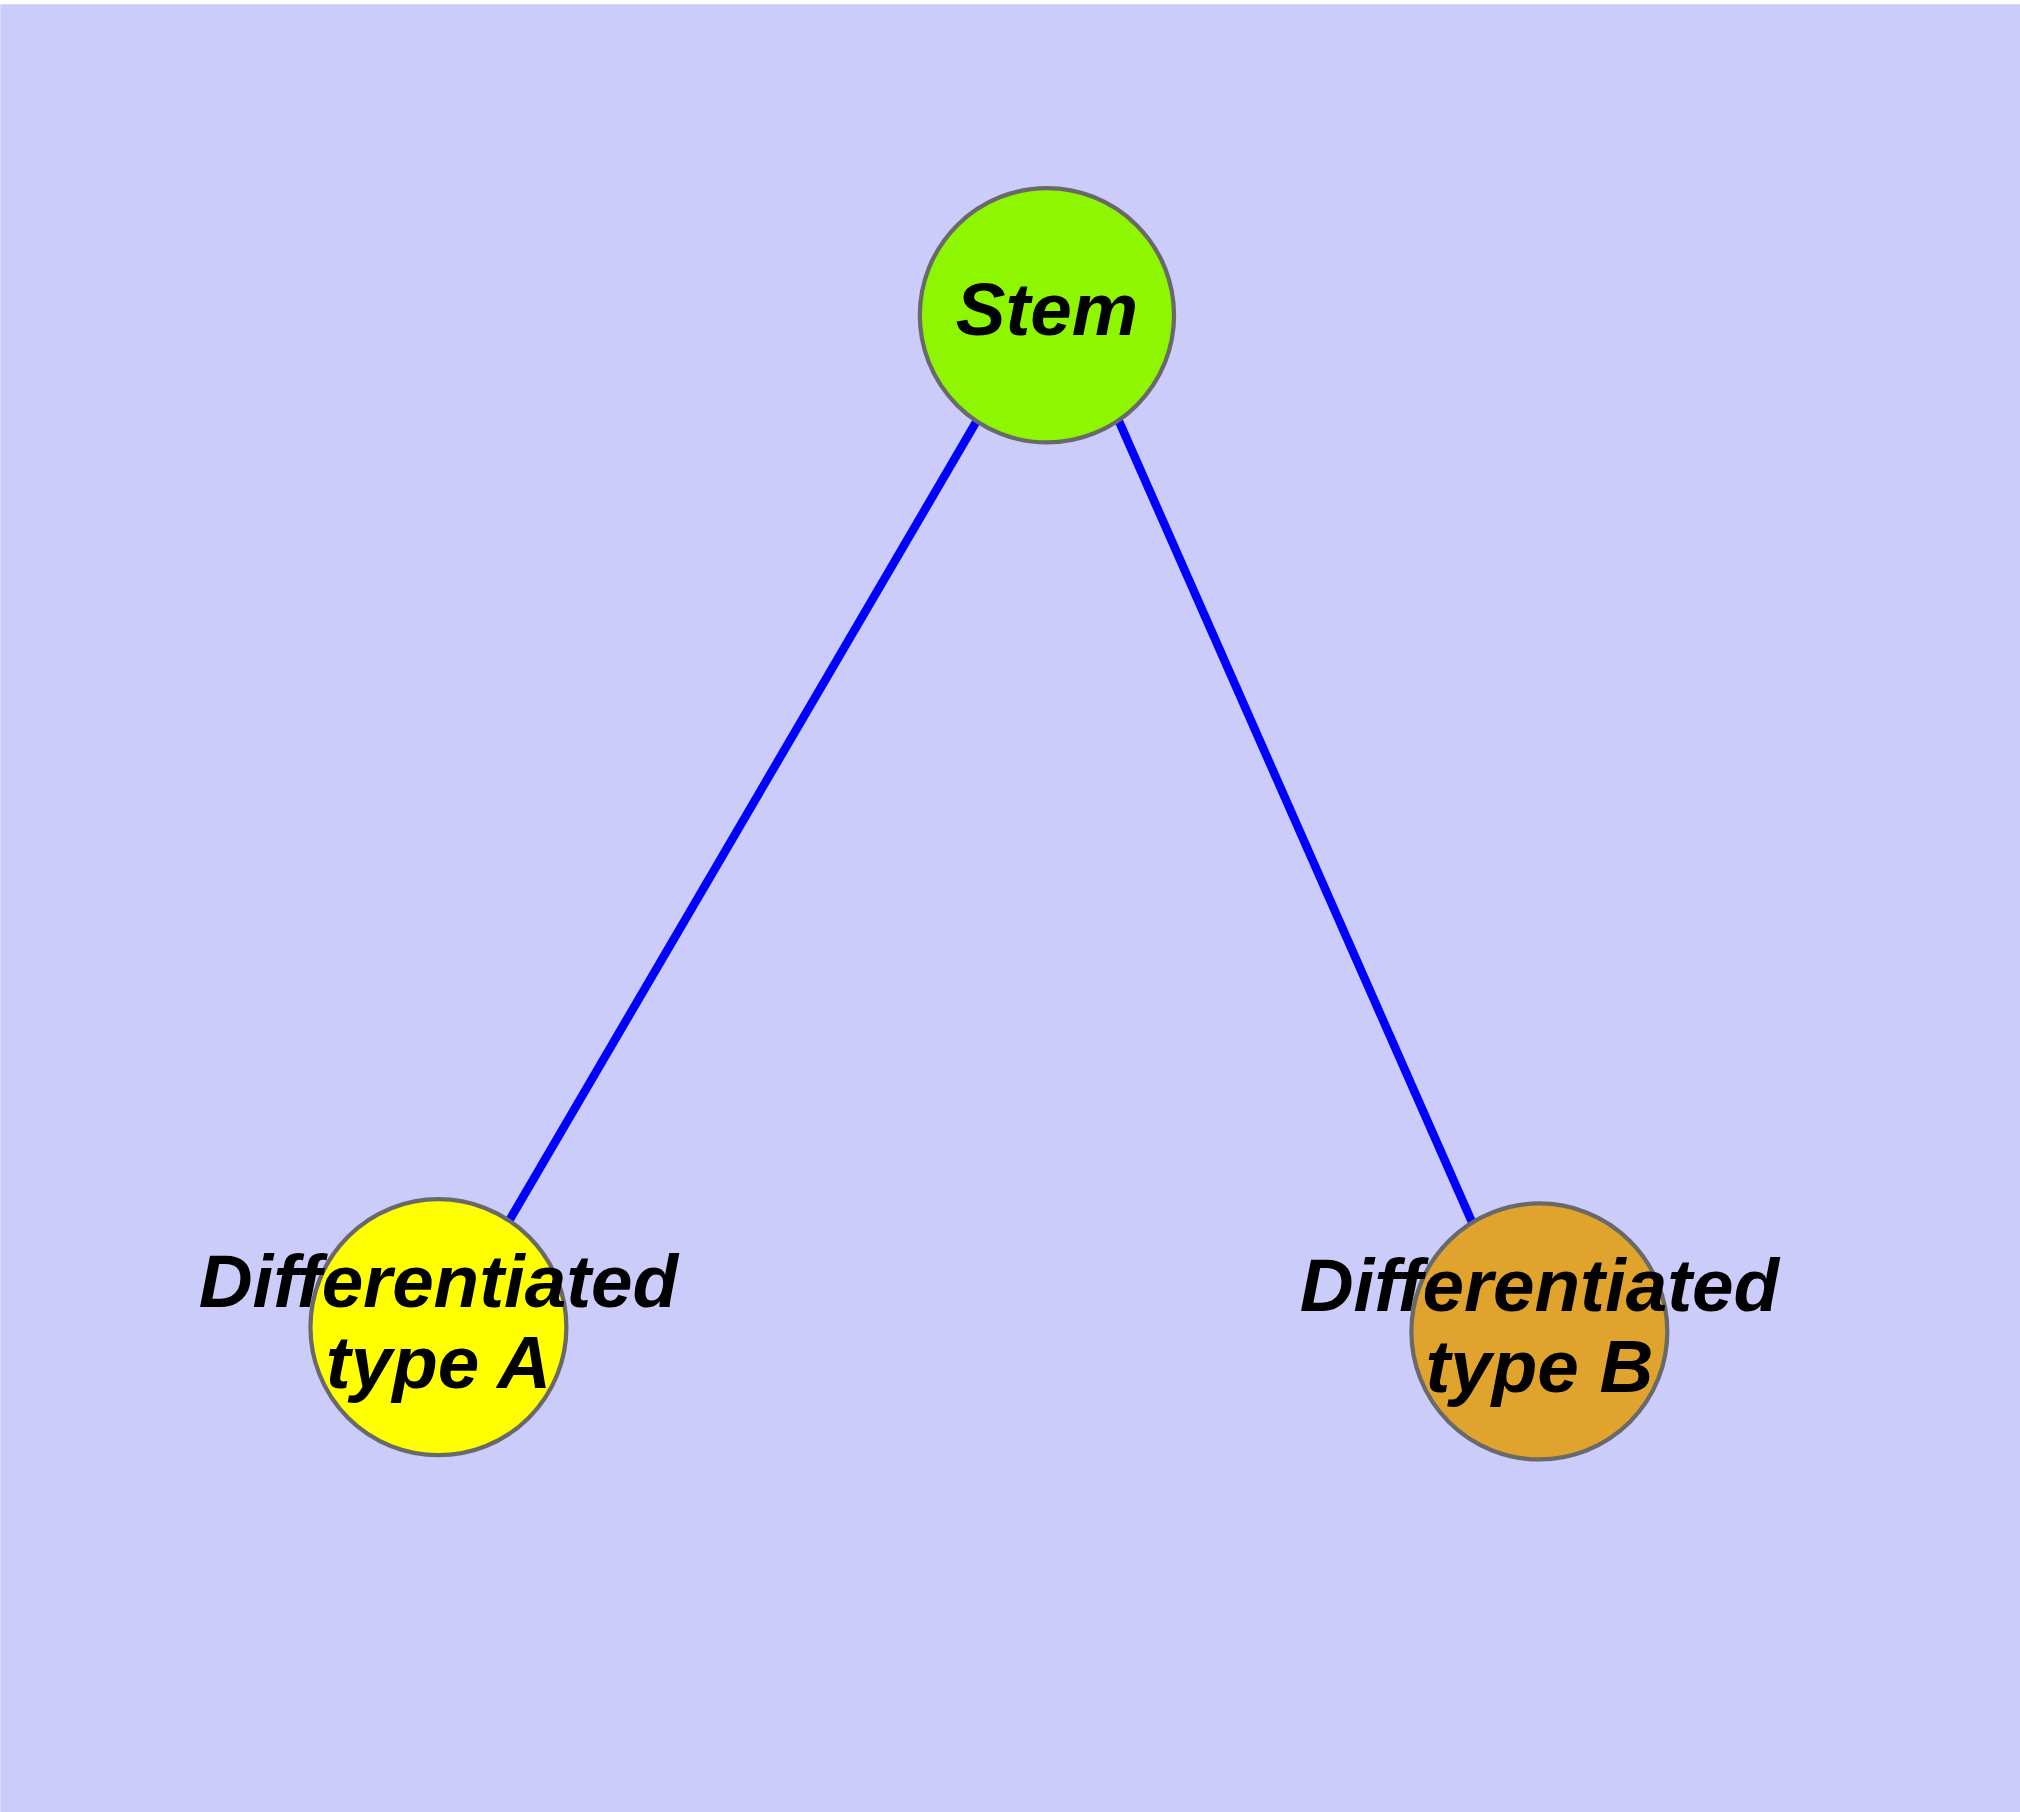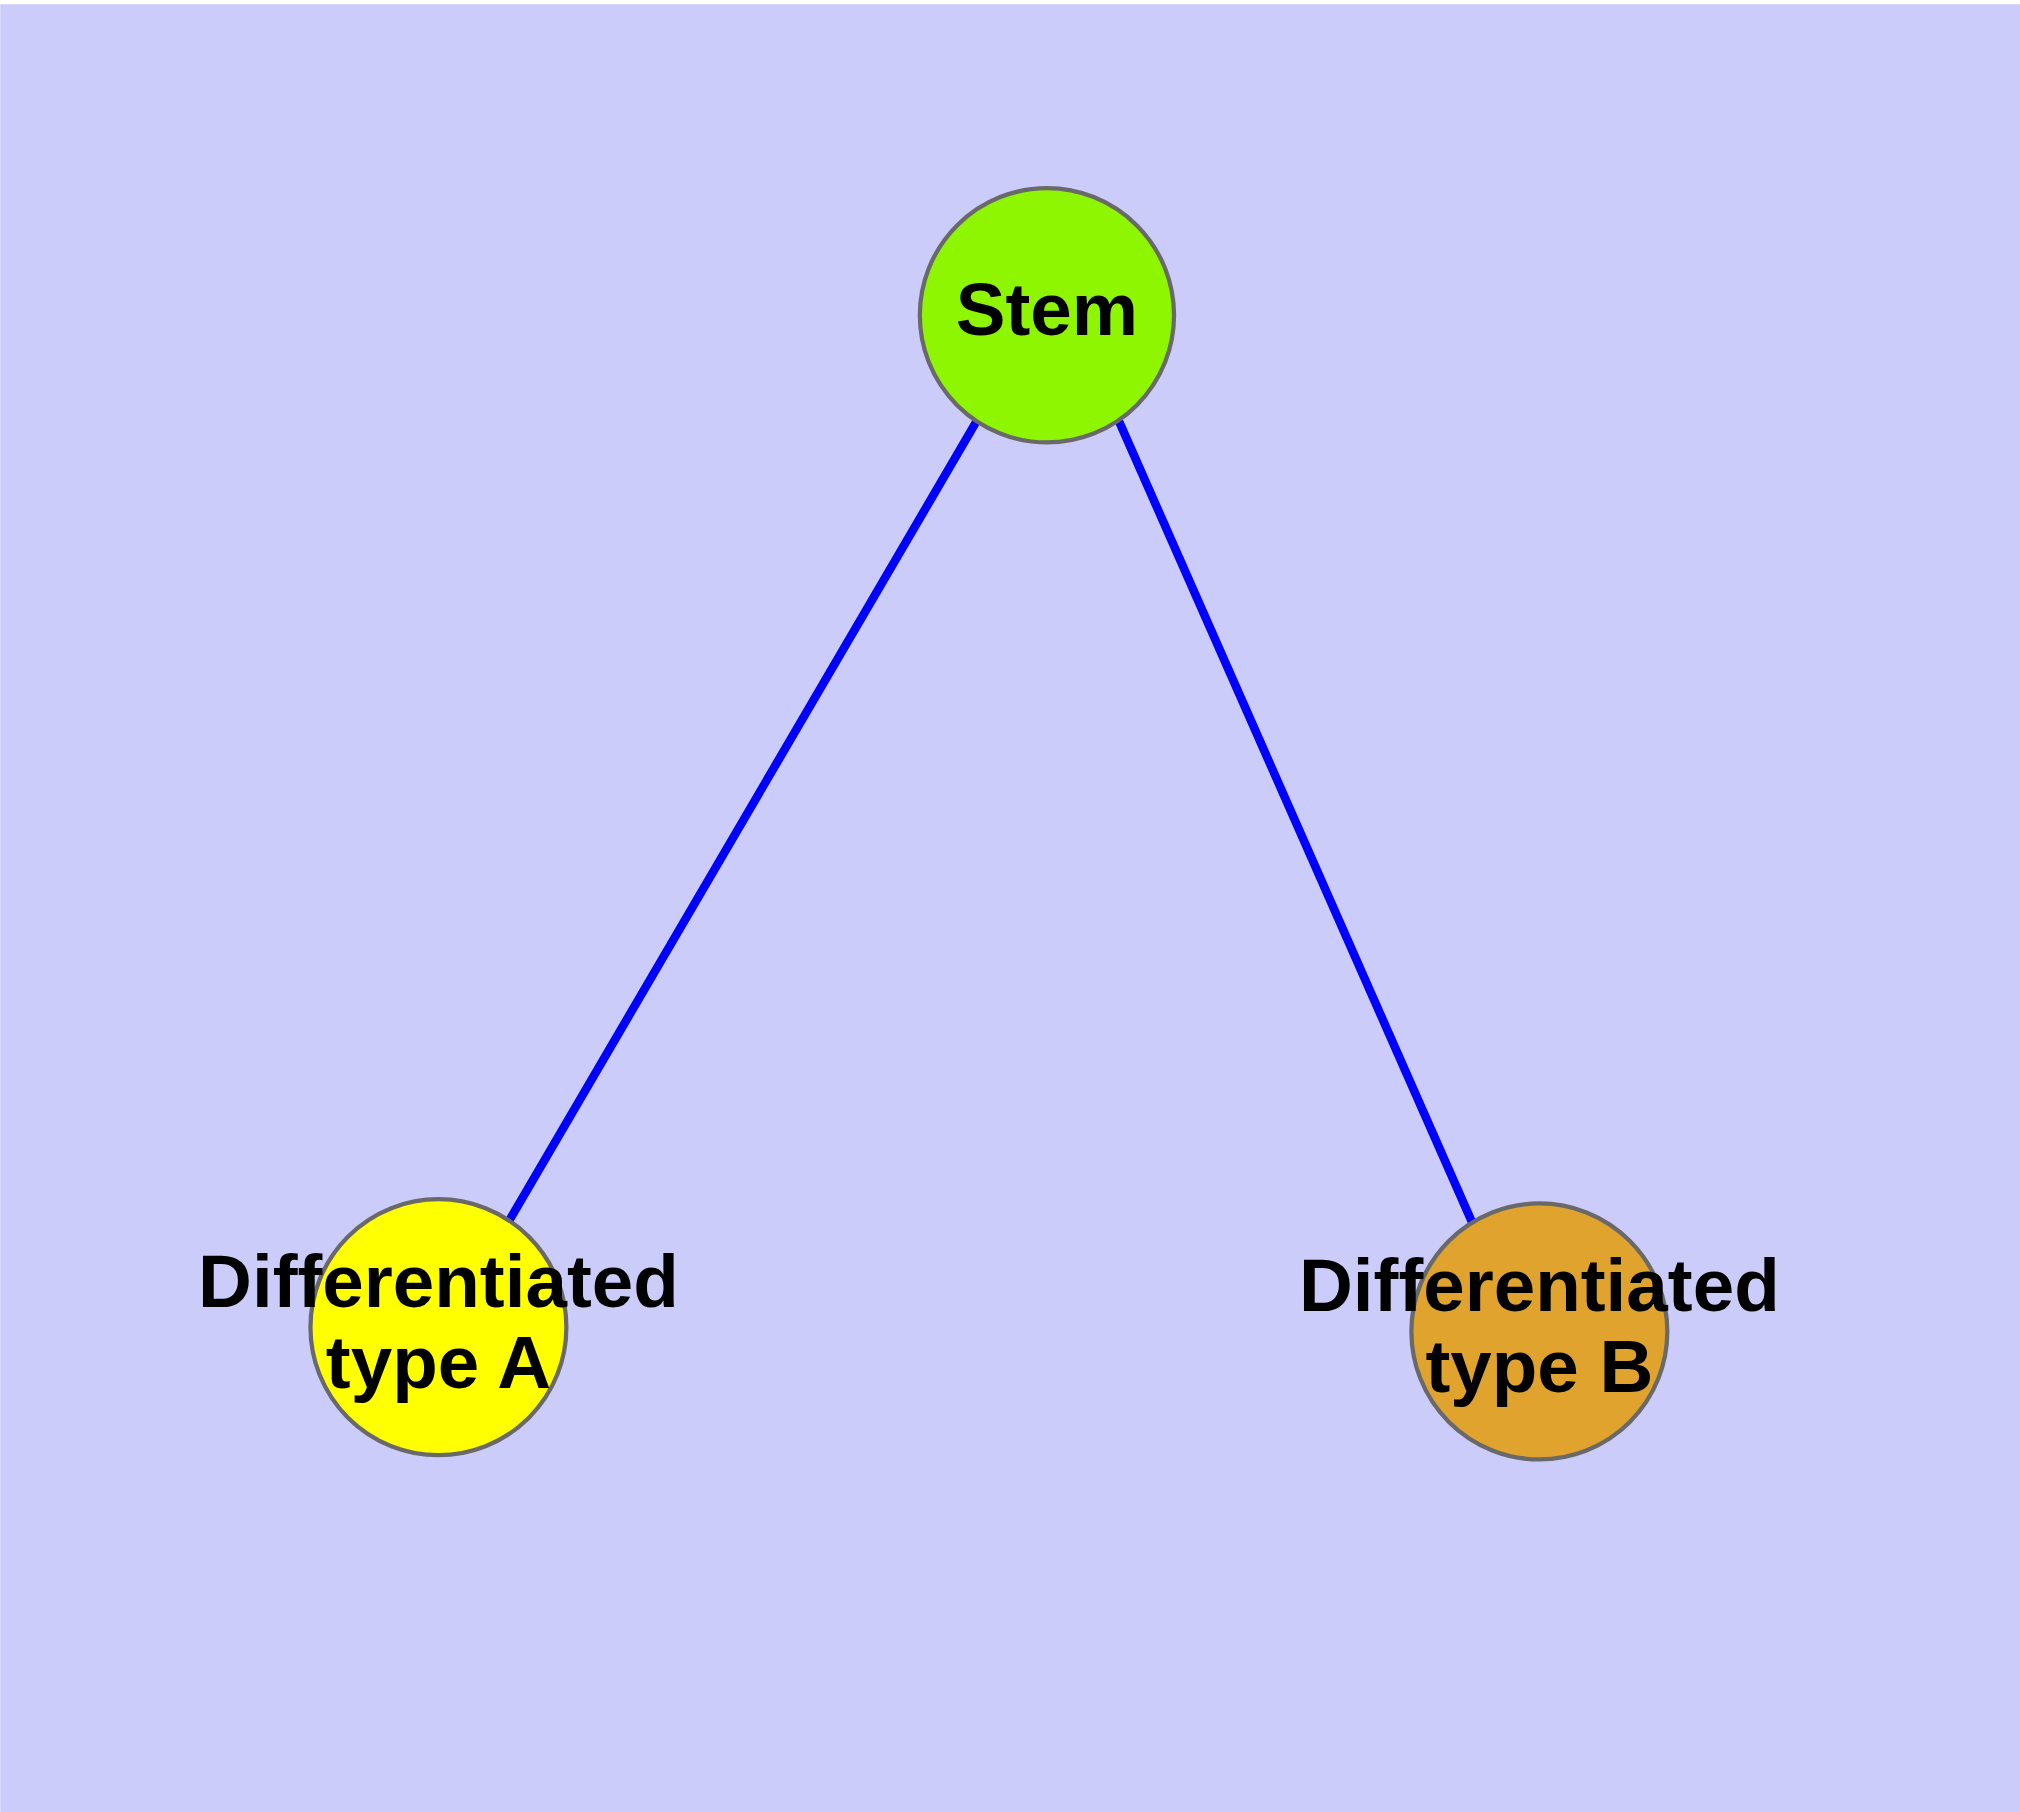--- a/index.html
+++ b/index.html
@@ -31,21 +31,21 @@
     font-family: "Liberation Sans", sans-serif;
     font-weight: bold;
     fill: #000000;
     text-anchor: middle;
     dominant-baseline: middle;
   }
 </style>
 </head>
 <body style="width: 2021px; height: 1812px;">
 
-<div id="graph-canvas" style="background: rgb(255, 255, 255);">
+<div id="graph-canvas" style="background: rgb(255, 255, 255); font-style: italic;">
   <svg id="graph-svg" viewBox="0 0 2384 2138" xmlns="http://www.w3.org/2000/svg">
 
     <rect id="bg-rect" x="0" y="5" width="2384" height="2133" fill="#ccccfa"></rect>
 
     <g id="edge-layer">
         <line x1="1152" y1="497" x2="600" y2="1441" stroke="#0000ff" stroke-width="10" stroke-linecap="butt"></line>
         <line x1="1320" y1="497" x2="1737" y2="1443" stroke="#0000ff" stroke-width="10" stroke-linecap="butt"></line>
       </g>
     <g id="node-layer">
         <circle cx="1235" cy="372" r="150" fill="#8ef600" stroke="#696969" stroke-width="5"></circle>

